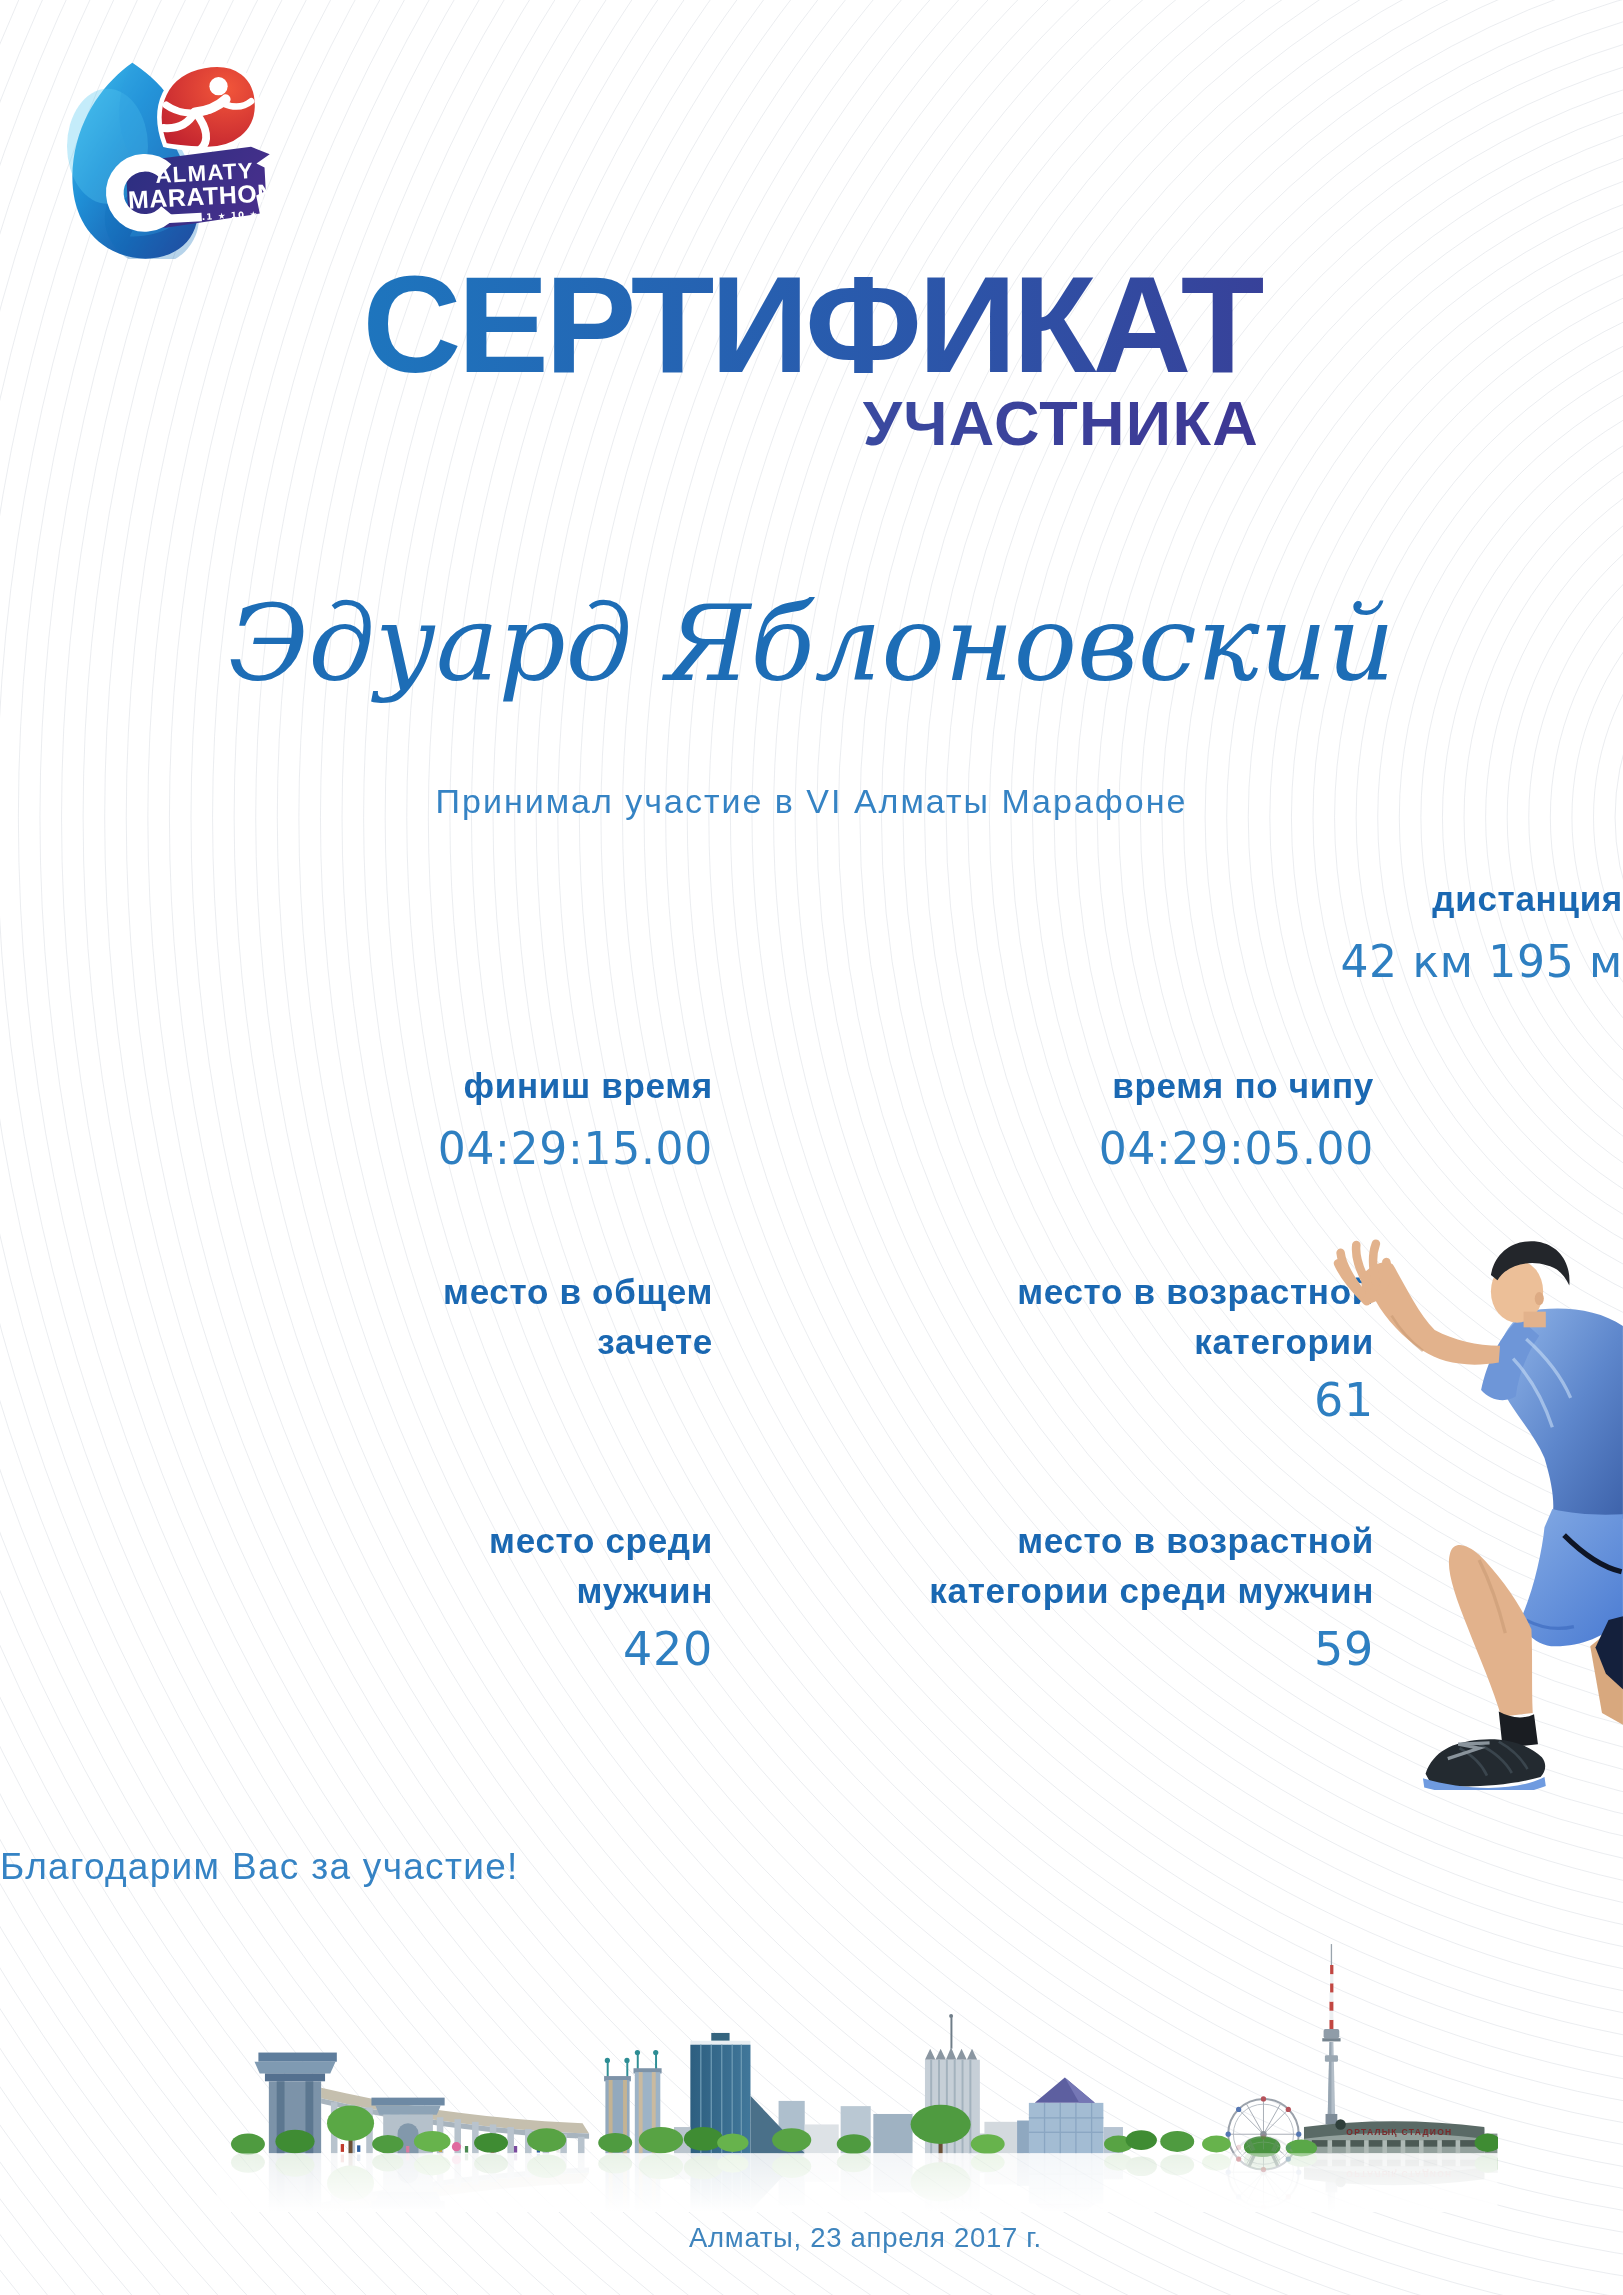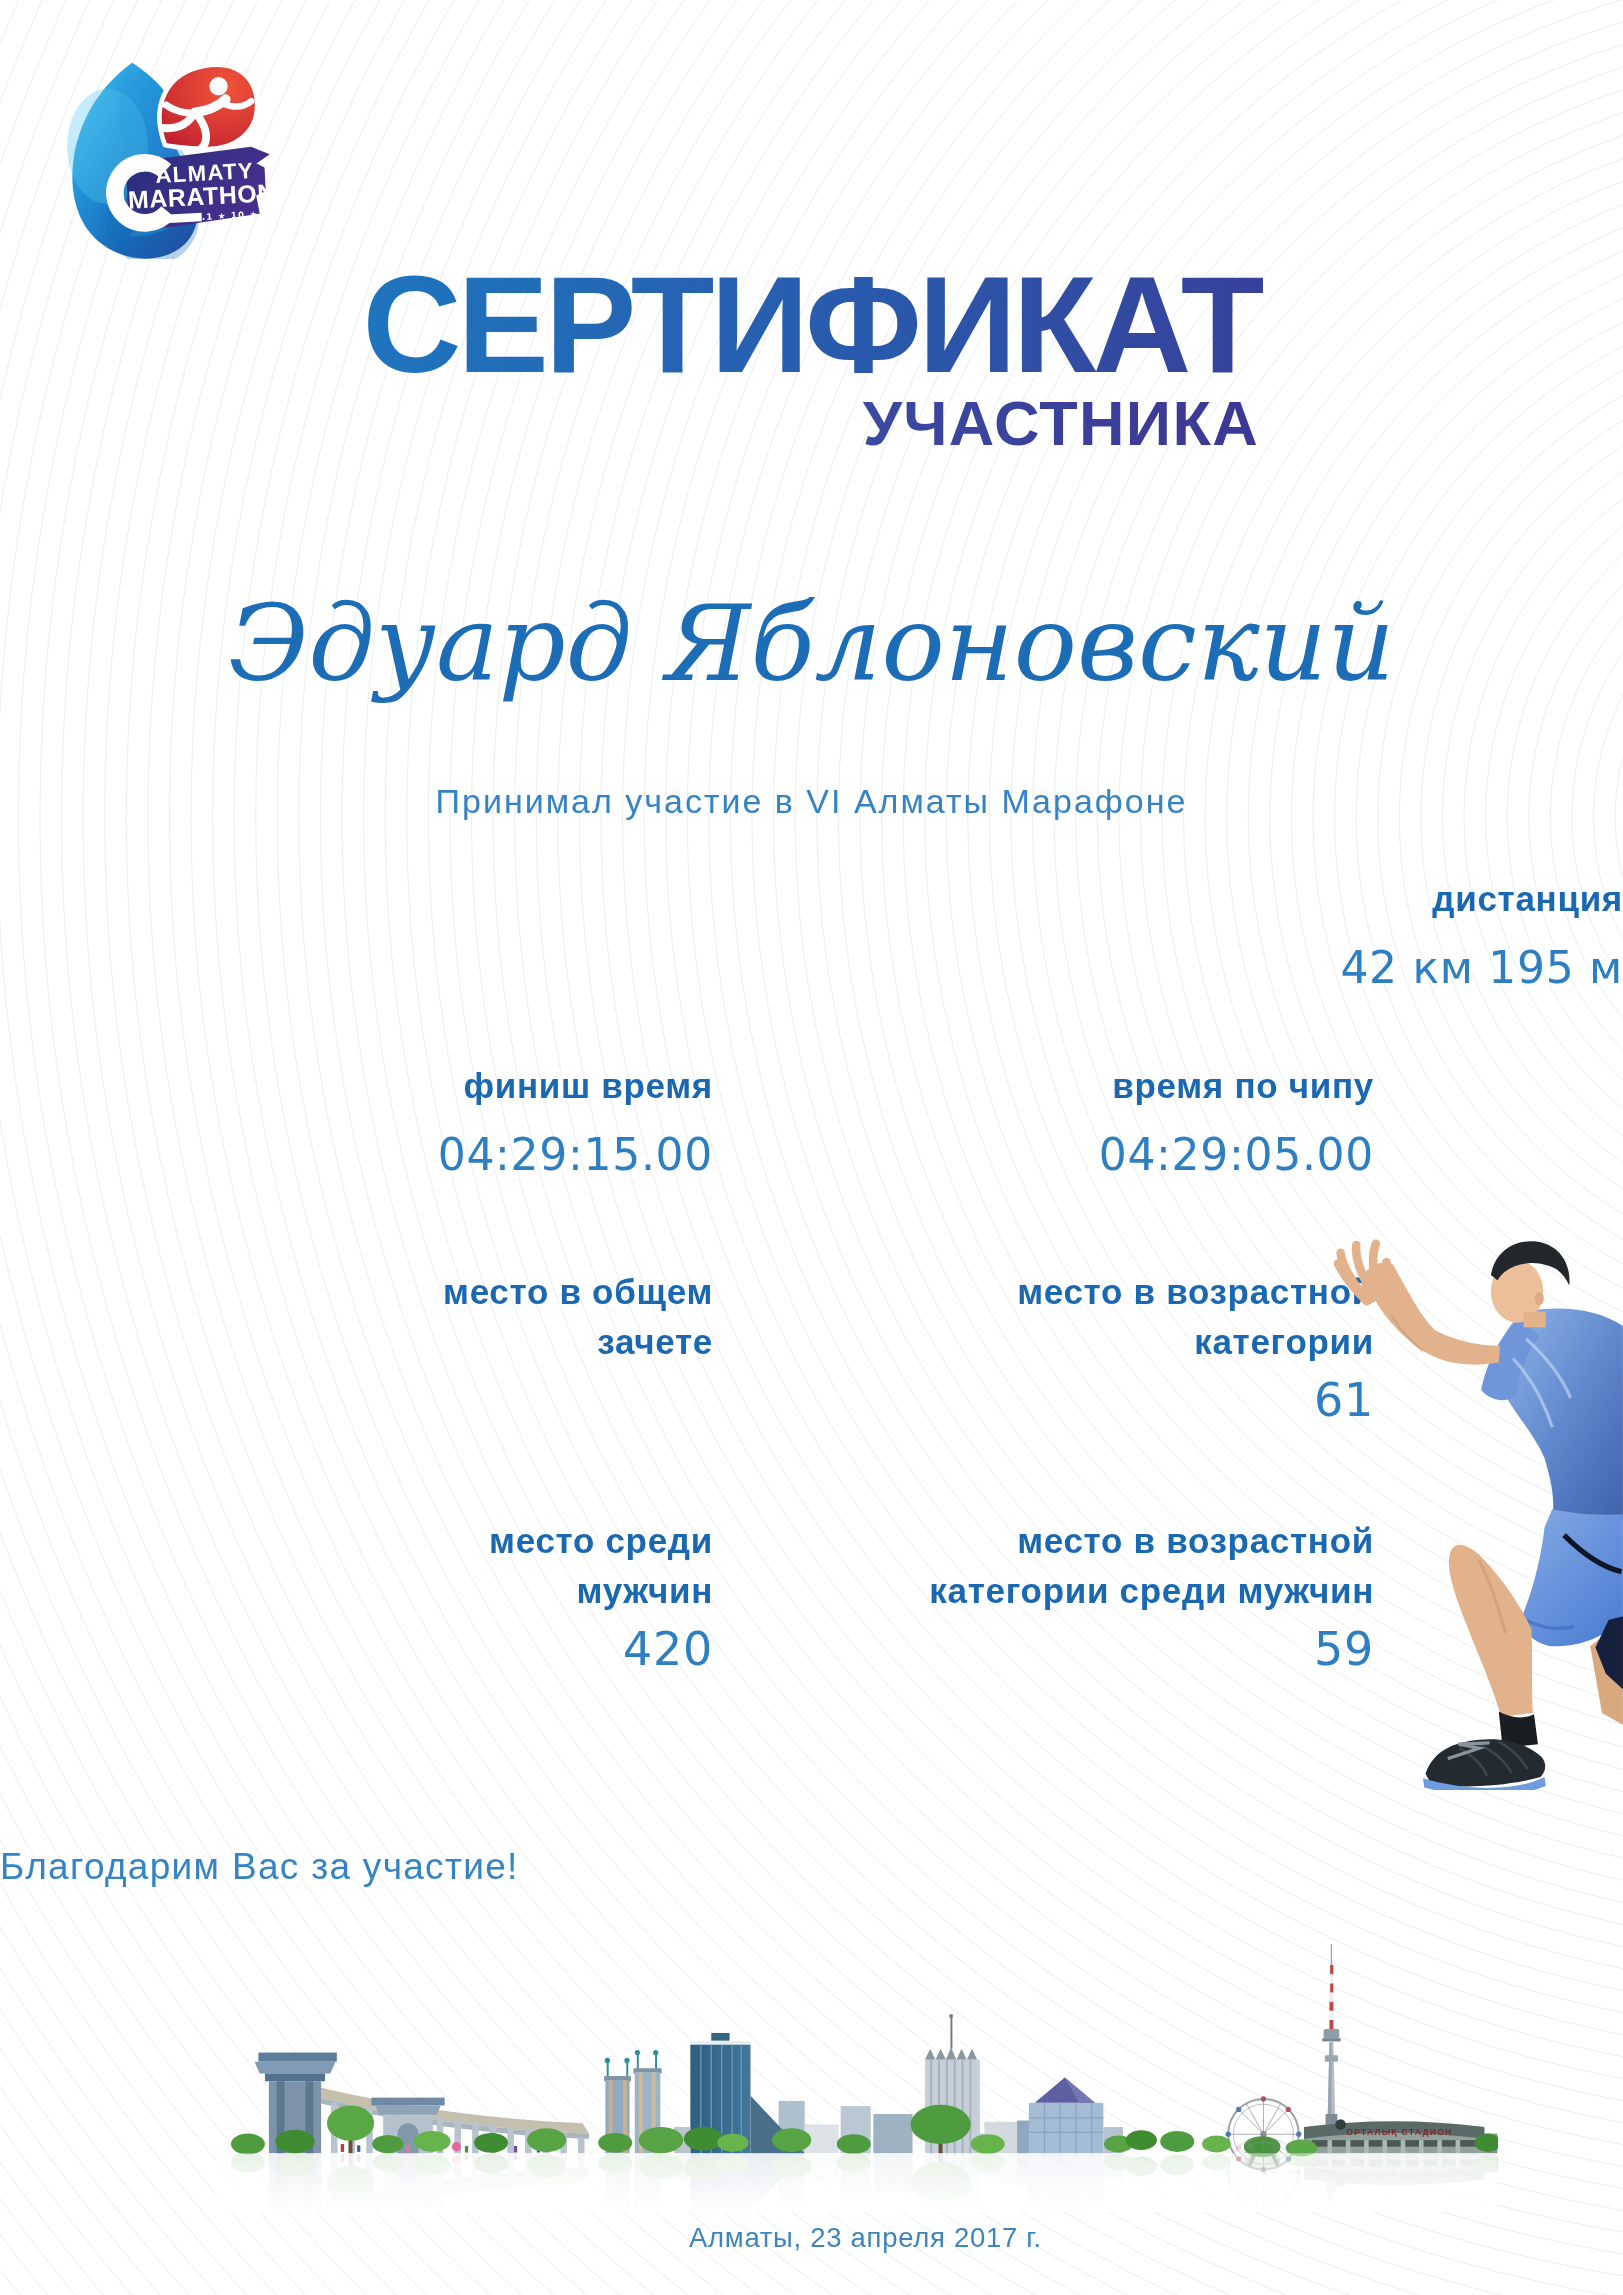--- a/index.html
+++ b/index.html
@@ -28,21 +28,21 @@
         font-family:"DejaVu Serif",serif;font-style:italic;font-size:105px;
         color:#1d6db6;line-height:1.3;}
   .event-line{left:0;right:0;top:782px;text-align:center;font-size:34px;
         letter-spacing:2px;color:#3583c4;}
 
   
   .stat{position:absolute;text-align:right;z-index:2;}
   .stat .label{font-weight:bold;font-size:35px;letter-spacing:0.7px;line-height:1.42;
         color:#1a68b2;white-space:pre-line;}
   .stat .value{font-family:"DejaVu Sans",sans-serif;font-size:44px;letter-spacing:0.7px;
-        color:#2e7fc1;margin-top:18px;}
+        color:#2e7fc1;margin-top:12px;}
   .stat .value.big{font-size:46px;margin-top:6.5px;}
   .stat.center{left:0;right:0;}
   .col-left{left:294px;width:419px;}
   .col-right{left:916px;width:458px;}
   .row-times{top:1061px;}
   .row-places1{top:1267px;}
   .row-places2{top:1516px;}
   .stat-distance{top:874px;}
 
   .thanks{left:0;right:0;top:1846px;text-align:left;font-size:37px;letter-spacing:1.3px;

